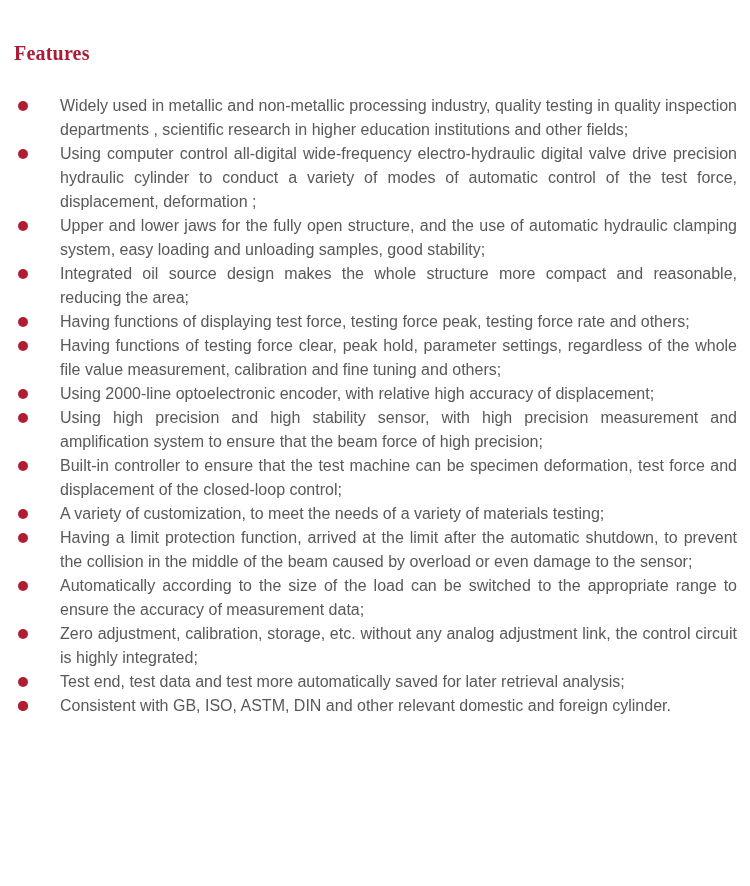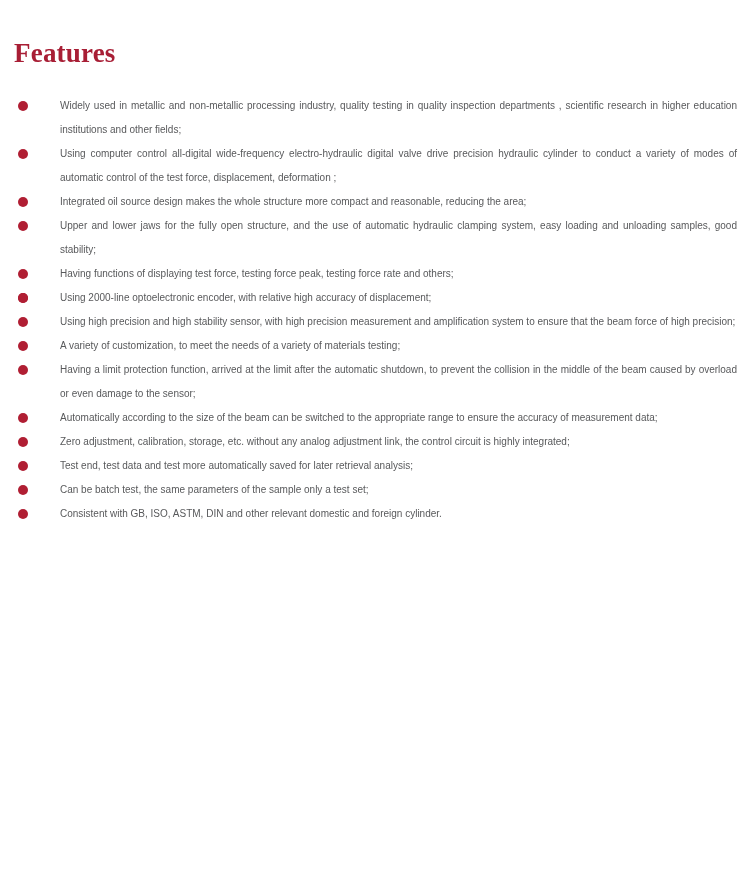--- a/index.html
+++ b/index.html
@@ -13,34 +13,34 @@
     box-sizing: border-box;
     background: #ffffff;
     padding: 40px 13px 24px 14px;
     overflow: hidden;
     font-family: "Liberation Sans", sans-serif;
   }
   .page-title {
     margin: 0 0 28px 0;
     font-family: "Liberation Serif", serif;
     font-weight: bold;
-    font-size: 27px;
+    font-size: 20px;
     line-height: 26px;
     color: #a81e35;
     letter-spacing: 0.2px;
   }
   .features-list {
     margin: 0;
     padding: 0;
     list-style: none;
   }
   .feature {
     position: relative;
     padding-left: 46px;
-    font-size: 10px;
+    font-size: 16px;
     line-height: 24px;
     color: #58595b;
     text-align: justify;
     text-justify: inter-word;
   }
   .bullet {
     position: absolute;
     left: 4px;
     top: 7px;
     width: 10px;
@@ -59,63 +59,67 @@
     <li class="feature">
       <span class="bullet"></span>
       <span class="feature-text">Widely used in metallic and non-metallic processing industry, quality testing in quality inspection departments , scientific research in higher education institutions and other fields;</span>
     </li>
     <li class="feature">
       <span class="bullet"></span>
       <span class="feature-text">Using computer control all-digital wide-frequency electro-hydraulic digital valve drive precision hydraulic cylinder to conduct a variety of modes of automatic control of the test force, displacement, deformation ;</span>
     </li>
     <li class="feature">
       <span class="bullet"></span>
-      <span class="feature-text">Integrated oil source design makes the whole structure more compact and reasonable, reducing the area;</span>
+      <span class="feature-text">Upper and lower jaws for the fully open structure, and the use of automatic hydraulic clamping system, easy loading and unloading samples, good stability;</span>
     </li>
     <li class="feature">
       <span class="bullet"></span>
-      <span class="feature-text">Upper and lower jaws for the fully open structure, and the use of automatic hydraulic clamping system, easy loading and unloading samples, good stability;</span>
+      <span class="feature-text">Integrated oil source design makes the whole structure more compact and reasonable, reducing the area;</span>
     </li>
     <li class="feature">
       <span class="bullet"></span>
       <span class="feature-text">Having functions of displaying test force, testing force peak, testing force rate and others;</span>
     </li>
     <li class="feature">
       <span class="bullet"></span>
+      <span class="feature-text">Having functions of testing force clear, peak hold, parameter settings, regardless of the whole file value measurement, calibration and fine tuning and others;</span>
     </li>
     <li class="feature">
       <span class="bullet"></span>
       <span class="feature-text">Using 2000-line optoelectronic encoder, with relative high accuracy of displacement;</span>
     </li>
     <li class="feature">
       <span class="bullet"></span>
       <span class="feature-text">Using high precision and high stability sensor, with high precision measurement and amplification system to ensure that the beam force of high precision;</span>
     </li>
     <li class="feature">
       <span class="bullet"></span>
+      <span class="feature-text">Built-in controller to ensure that the test machine can be specimen deformation, test force and displacement of the closed-loop control;</span>
+    </li>
+    <li class="feature">
+      <span class="bullet"></span>
       <span class="feature-text">A variety of customization, to meet the needs of a variety of materials testing;</span>
     </li>
     <li class="feature">
       <span class="bullet"></span>
       <span class="feature-text">Having a limit protection function, arrived at the limit after the automatic shutdown, to prevent the collision in the middle of the beam caused by overload or even damage to the sensor;</span>
     </li>
     <li class="feature">
       <span class="bullet"></span>
-      <span class="feature-text">Automatically according to the size of the beam can be switched to the appropriate range to ensure the accuracy of measurement data;</span>
+      <span class="feature-text">Automatically according to the size of the load can be switched to the appropriate range to ensure the accuracy of measurement data;</span>
     </li>
     <li class="feature">
       <span class="bullet"></span>
       <span class="feature-text">Zero adjustment, calibration, storage, etc. without any analog adjustment link, the control circuit is highly integrated;</span>
     </li>
     <li class="feature">
       <span class="bullet"></span>
       <span class="feature-text">Test end, test data and test more automatically saved for later retrieval analysis;</span>
     </li>
     <li class="feature">
       <span class="bullet"></span>
-      <span class="feature-text">Can be batch test, the same parameters of the sample only a test set;</span>
     </li>
     <li class="feature">
       <span class="bullet"></span>
       <span class="feature-text">Consistent with GB, ISO, ASTM, DIN and other relevant domestic and foreign cylinder.</span>
     </li>
   </ul>
 </div>
 
 </body></html>

